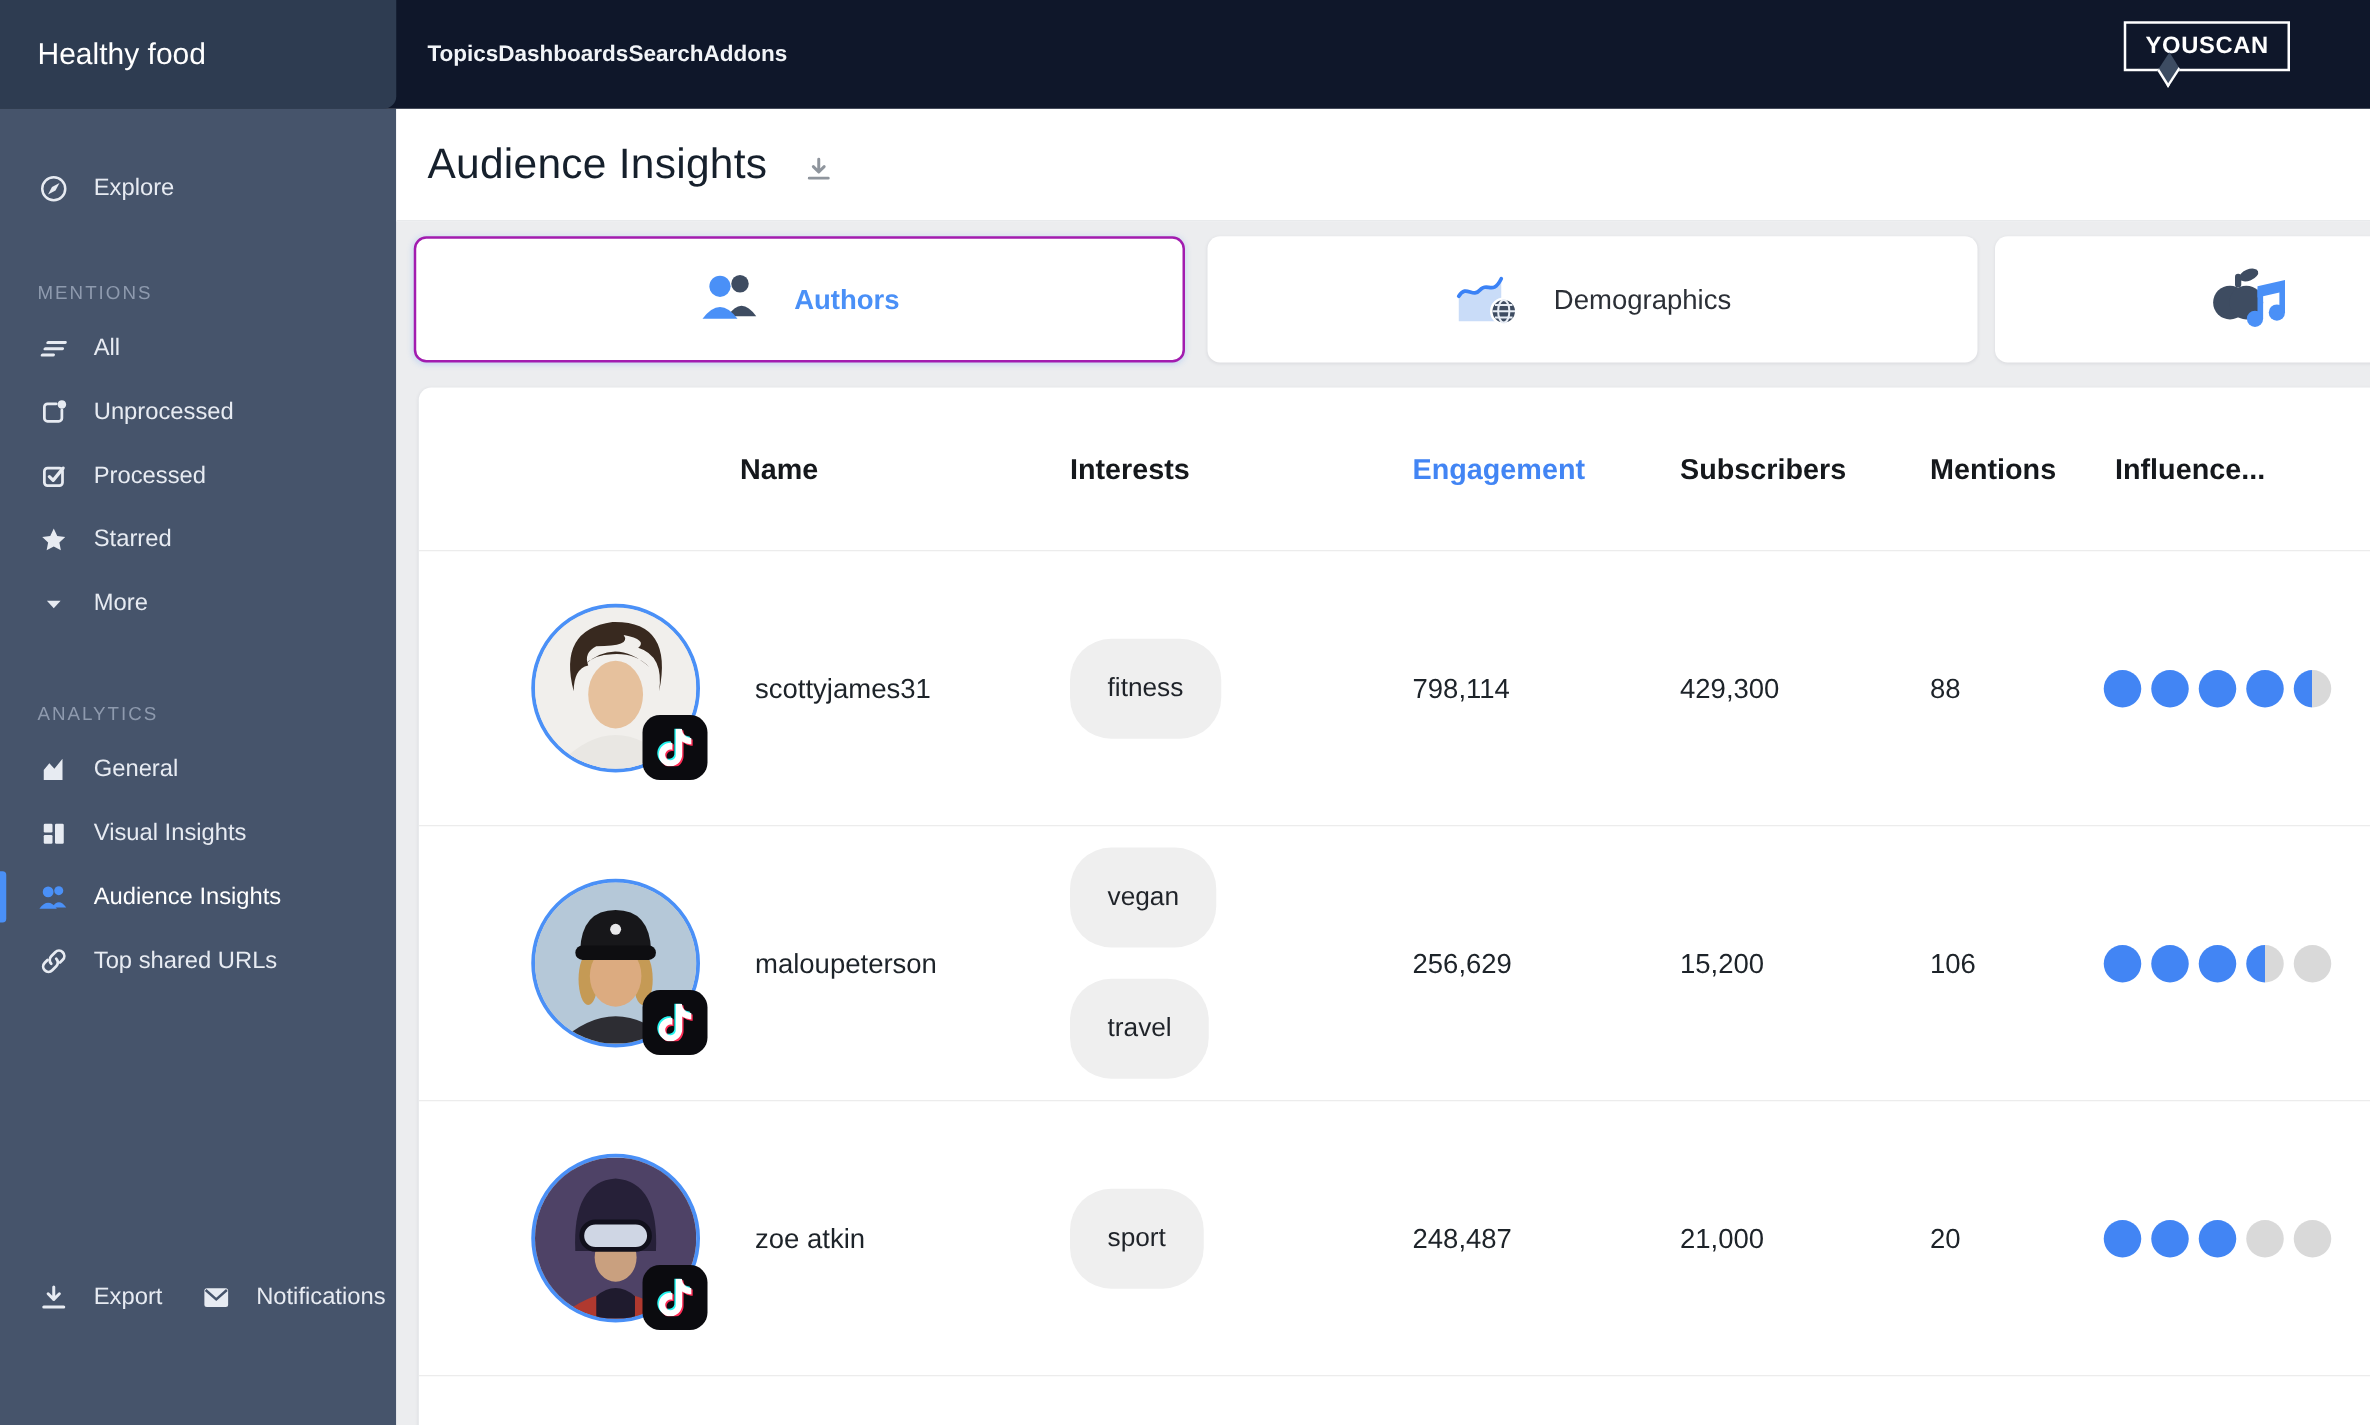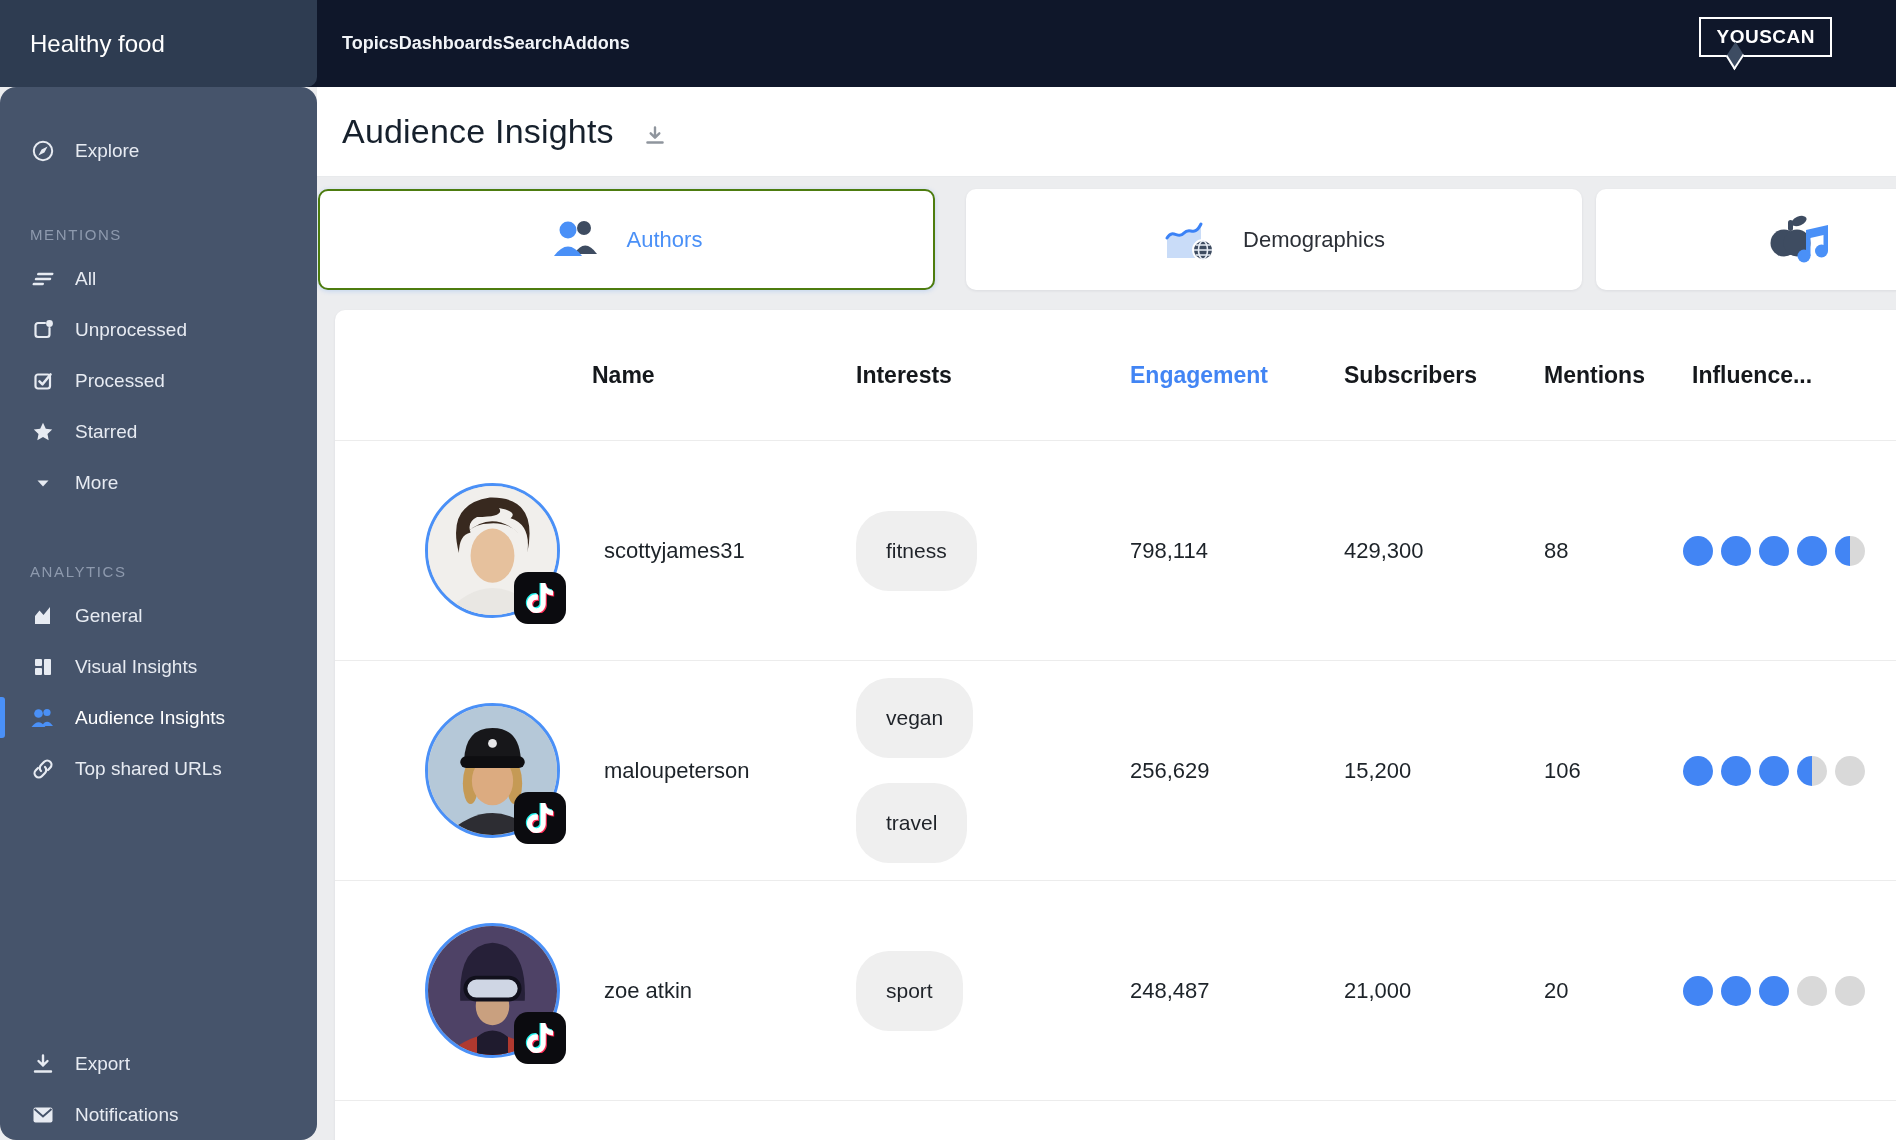--- a/index.html
+++ b/index.html
@@ -14,45 +14,45 @@
          display:flex;align-items:center;padding-left:30px;border-bottom-right-radius:10px;}
   .topnav{display:flex;align-items:center;padding-left:25px;}
   .topnav .nav-item{color:#f1f4f8;font-size:18px;font-weight:700;cursor:pointer;}
   .logo{position:absolute;right:64px;top:17px;border:2.5px solid #fff;color:#fff;
         padding:7px 15px;font-size:19px;font-weight:700;letter-spacing:.5px;}
   .logo::after{content:'';position:absolute;left:26px;bottom:-9px;width:14px;height:14px;
         background:#3d4c62;border-right:2.5px solid #fff;border-bottom:2.5px solid #fff;
         transform:rotate(58deg) skewX(25deg);}
 
   
-  .sidebar{grid-area:side;background:#46546b;display:flex;flex-direction:column;overflow:hidden;position:relative;border-radius:16px;}
+  .sidebar{grid-area:side;background:#46546b;display:flex;flex-direction:column;overflow:hidden;position:relative;}
   .snav{display:flex;flex-direction:column;padding-top:38px;}
   .sec-title{color:#8e9aae;font-size:15px;font-weight:500;letter-spacing:1.6px;
              padding:0 0 10px 30px;margin-top:50px;}
   .sec-title.analytics{margin-top:55px;}
   .sitem{height:51px;display:flex;align-items:center;gap:19px;padding-left:30px;
          color:#e7ebf2;font-size:19px;cursor:pointer;position:relative;}
   .sitem .sicon{width:26px;height:26px;display:flex;align-items:center;justify-content:center;flex:0 0 26px;}
   .sitem .sicon svg{display:block;}
   .sitem.active{color:#fff;font-weight:500;}
   .sitem.active::before{content:'';position:absolute;left:0;top:5px;bottom:5px;width:5px;background:#4a90f7;border-radius:0 3px 3px 0;}
-  .sfooter{margin-top:auto;display:flex;flex-direction:column;}
+  .sfooter{margin-top:auto;display:flex;flex-direction:row;padding-bottom:77px;}
 
   
   .main{grid-area:main;position:relative;overflow:hidden;background:#ecedef;}
   .pagehead{position:absolute;left:0;right:0;top:0;height:90px;background:#fff;
             display:flex;align-items:center;padding-left:25px;border-bottom:1px solid #e8eaec;}
   .pagehead h1{margin:0;font-size:34px;font-weight:500;color:#16202c;letter-spacing:.2px;}
   .dl-btn{margin-left:28px;cursor:pointer;display:flex;align-items:center;margin-top:8px;}
 
   
   .tabcard{position:absolute;top:102px;height:101px;background:#fff;border-radius:10px;
            box-shadow:0 1px 3px rgba(20,30,50,.08);display:flex;align-items:center;justify-content:center;
            gap:24px;cursor:pointer;}
-  .tabcard.card-authors{left:1px;width:617px;border:2px solid #4d7c0f;box-shadow:0 1px 5px rgba(74,144,247,.28);}
+  .tabcard.card-authors{left:14px;width:617px;border:2px solid #a21caf;box-shadow:0 1px 5px rgba(74,144,247,.28);font-weight:bold;}
   .tabcard.card-demographics{left:649px;width:616px;}
   .tabcard.card-third{left:1279px;width:600px;justify-content:flex-start;padding-left:172px;}
   .tabcard .tablabel{font-size:22px;color:#2b2f36;}
   .card-authors .tablabel{color:#4a90f7;}
 
   
   .panel{position:absolute;left:18px;top:223px;width:1640px;bottom:-20px;background:#fff;
          border-radius:10px;box-shadow:0 1px 3px rgba(20,30,50,.07);overflow:hidden;}
   .thead,.trow{display:grid;grid-template-columns:257px 264px 274px 214px 200px 139px 1fr;align-items:center;}
   .thead{height:131px;border-bottom:1.5px solid #ececec;}

